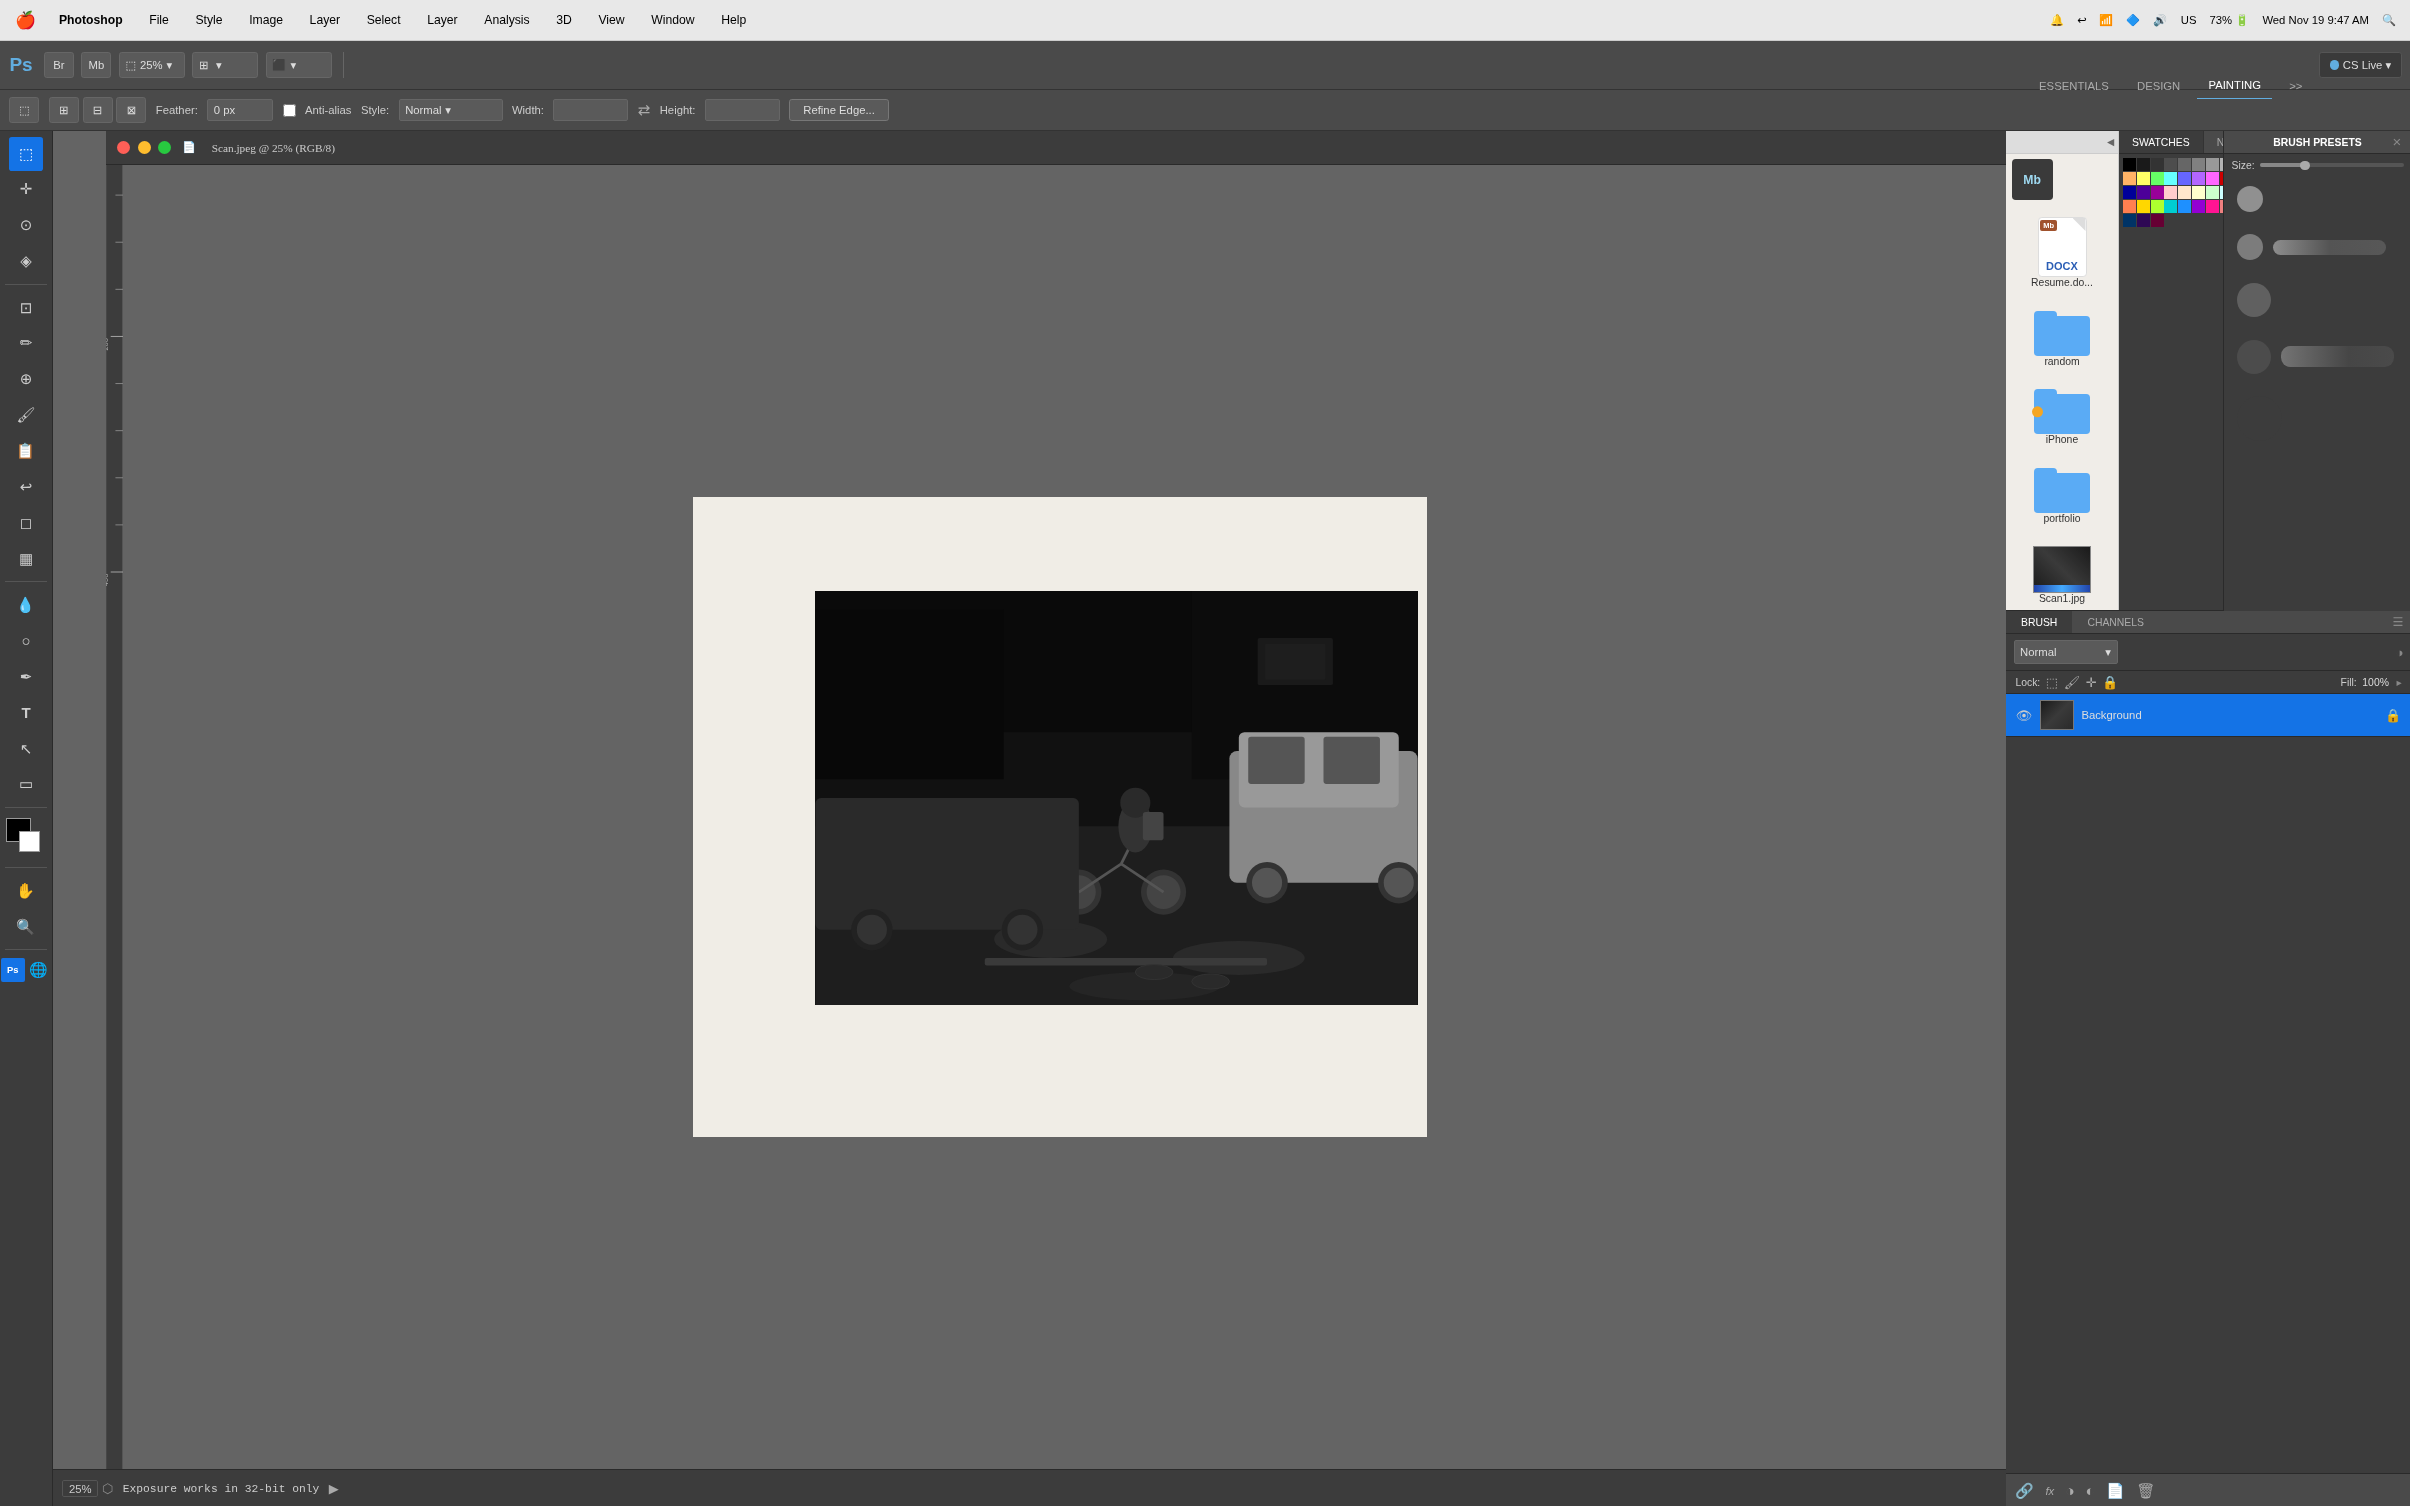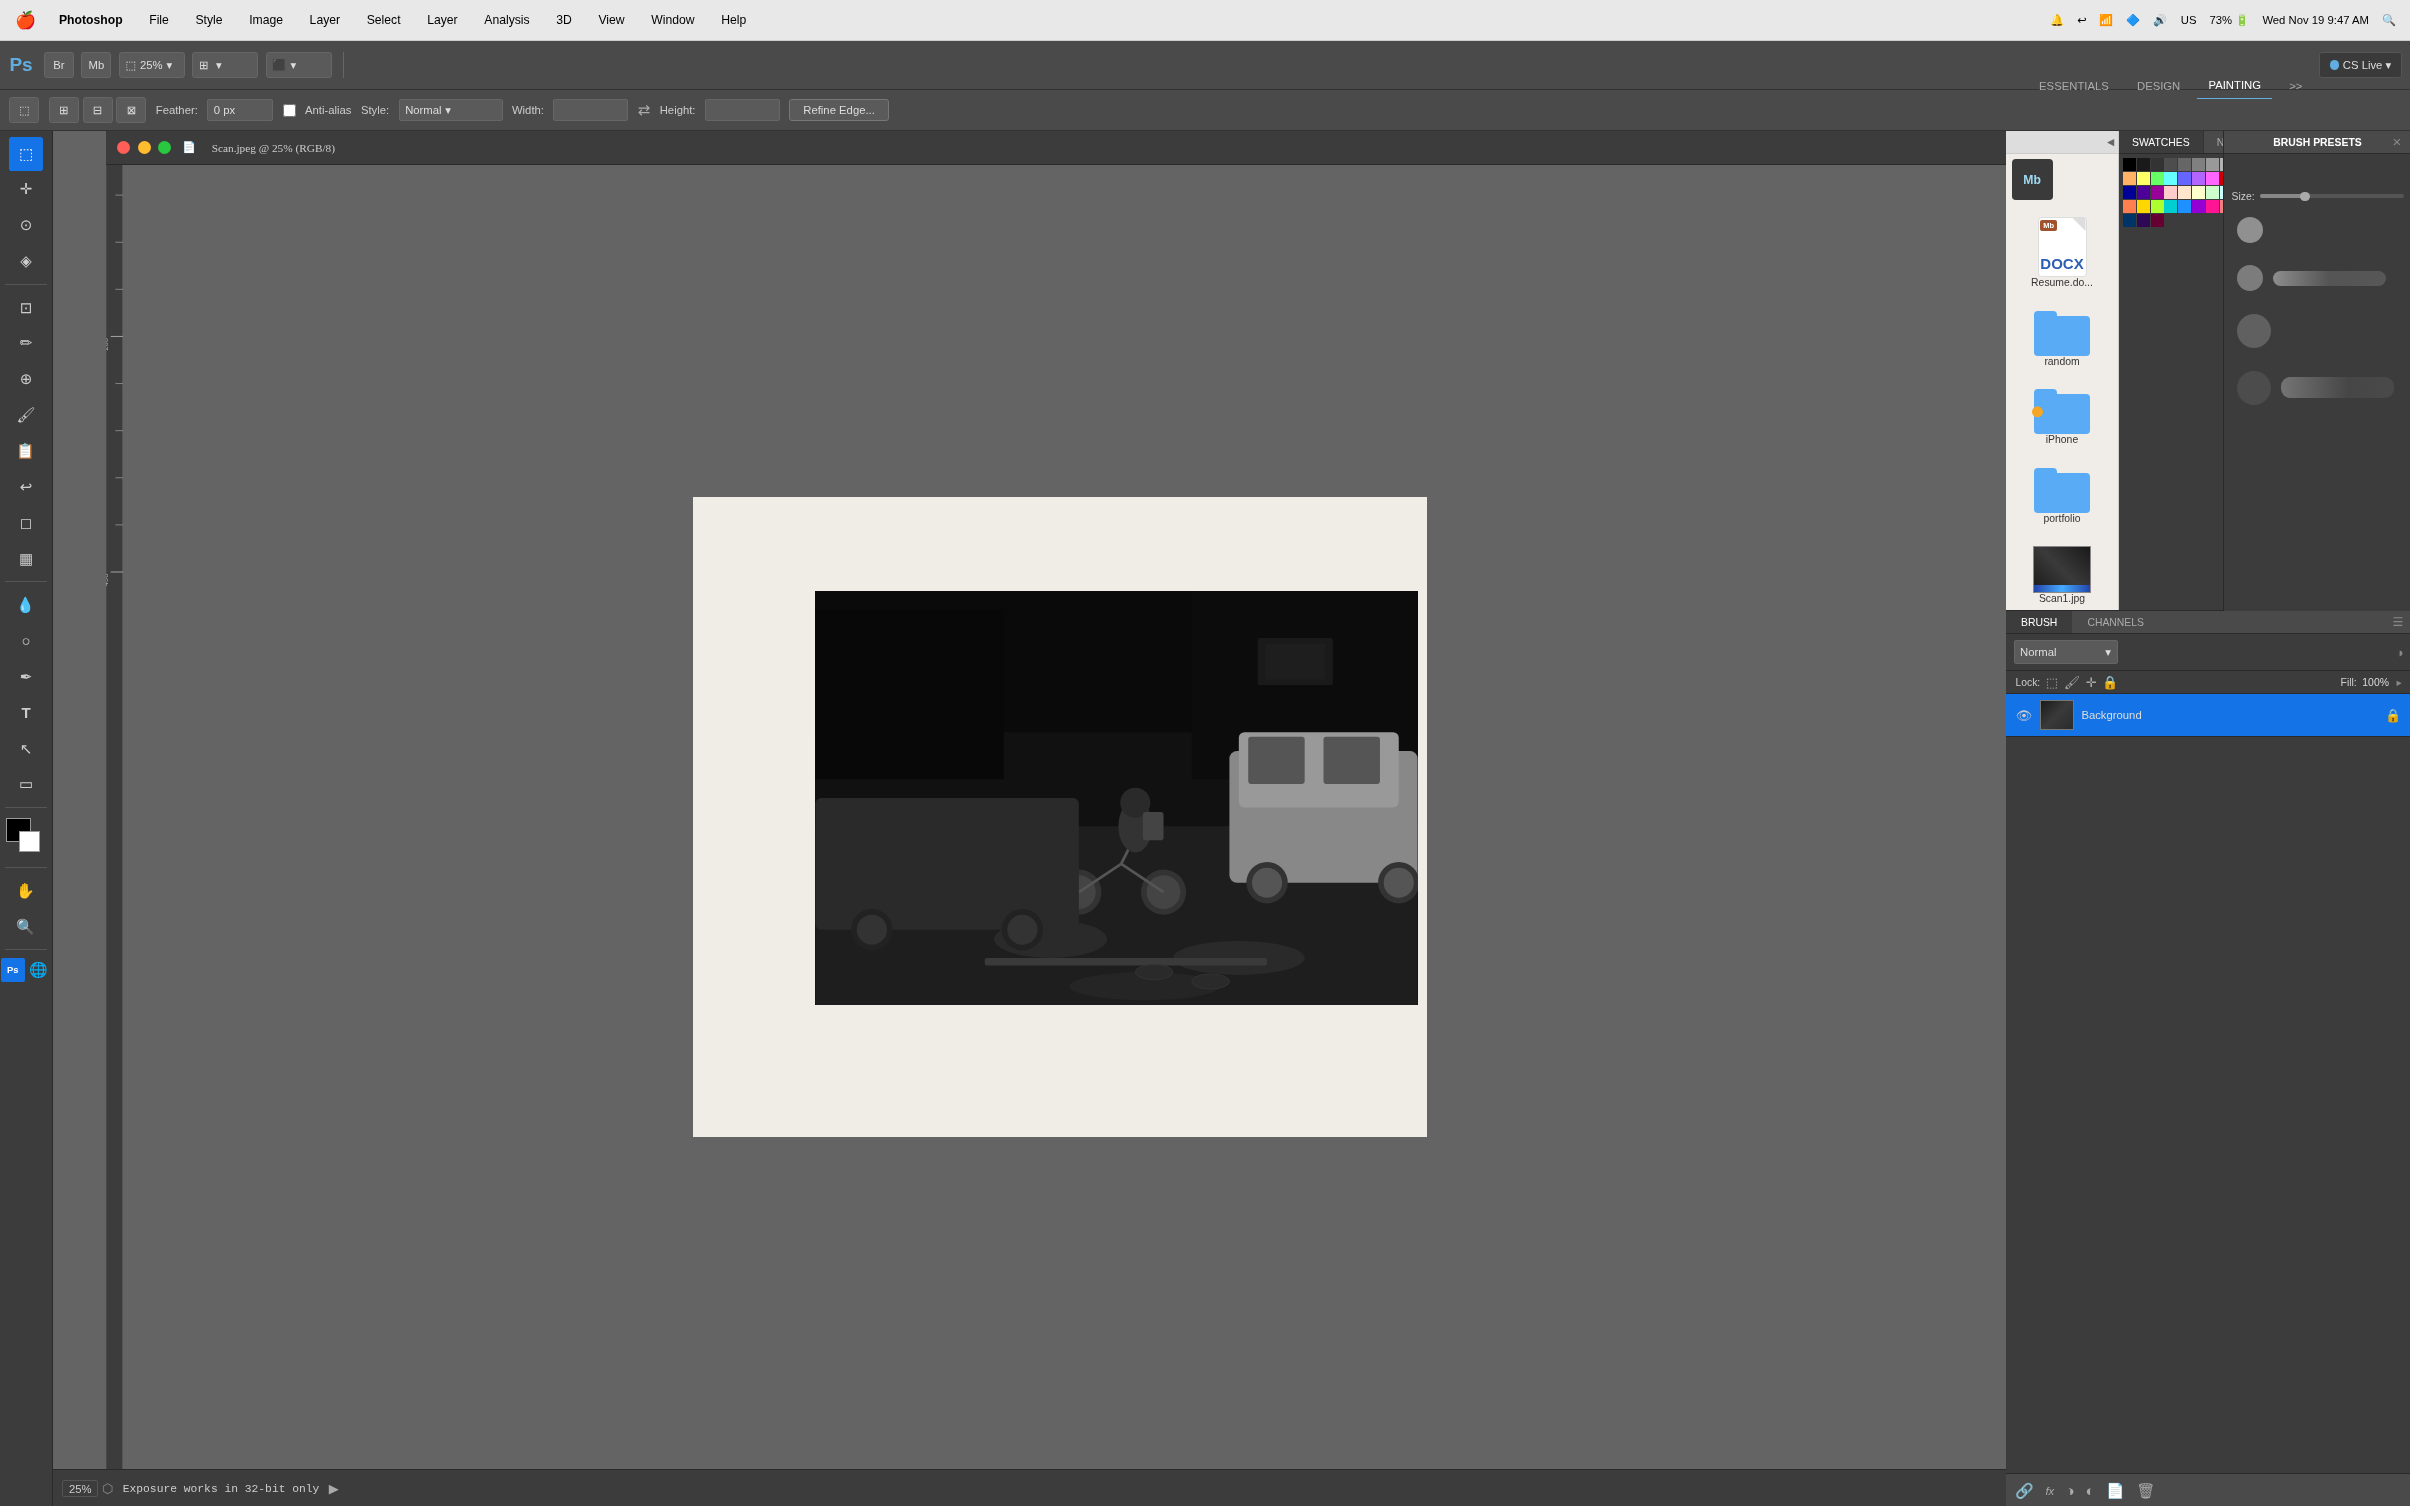--- a/index.html
+++ b/index.html
@@ -333,21 +333,21 @@
     }
     .docx-corner {
       position: absolute;
       top: 0;
       right: 0;
       width: 13px;
       height: 13px;
       background: #ddd;
       clip-path: polygon(0 0, 100% 100%, 100% 0);
     }
-    .docx-text { font-size: 15px; color: #2b5eb5; font-weight: 700; text-align: center; }
+    .docx-text { font-size: 11px; color: #2b5eb5; font-weight: 700; text-align: center; }
     .mb-badge {
       position: absolute;
       top: 1.9px;
       left: 1.9px;
       background: #a0522d;
       color: white;
       font-size: 7.5px;
       font-weight: 700;
       padding: 0.9px 2.8px;
       border-radius: 1.9px;
@@ -936,21 +936,21 @@
         </div>
       </div>
 
       <div id="brush-presets-panel" style="width:188px;background:#3c3c3c;border-left:0.9px solid #2a2a2a;overflow:hidden;">
         <div class="brush-presets-header">
           <span class="brush-presets-title">BRUSH PRESETS</span>
           <div style="position:absolute;right:7.5px;top:3.8px;width:13px;height:13px;display:flex;align-items:center;justify-content:center;">
             <span style="color:#888;font-size:15px;">×</span>
           </div>
         </div>
-        <div style="padding:5.6px 7.5px 1.9px;display:flex;align-items:center;gap:5.6px;margin-top:31px;">
+        <div style="padding:5.6px 7.5px 1.9px;display:flex;align-items:center;gap:5.6px;">
           <span style="font-size:10.4px;color:#ccc;">Size:</span>
           <div style="flex:1;height:3.8px;background:#555;border-radius:1.9px;position:relative;">
             <div style="width:30%;height:3.8px;background:#888;border-radius:1.9px;"></div>
             <div style="width:9.4px;height:9.4px;background:#aaa;border-radius:50%;position:absolute;top:-2.8px;left:28%;"></div>
           </div>
         </div>
 
         <div class="brush-previews">
 
           <div style="display:flex;align-items:center;gap:9.4px;padding:3.8px 3.8px;">

